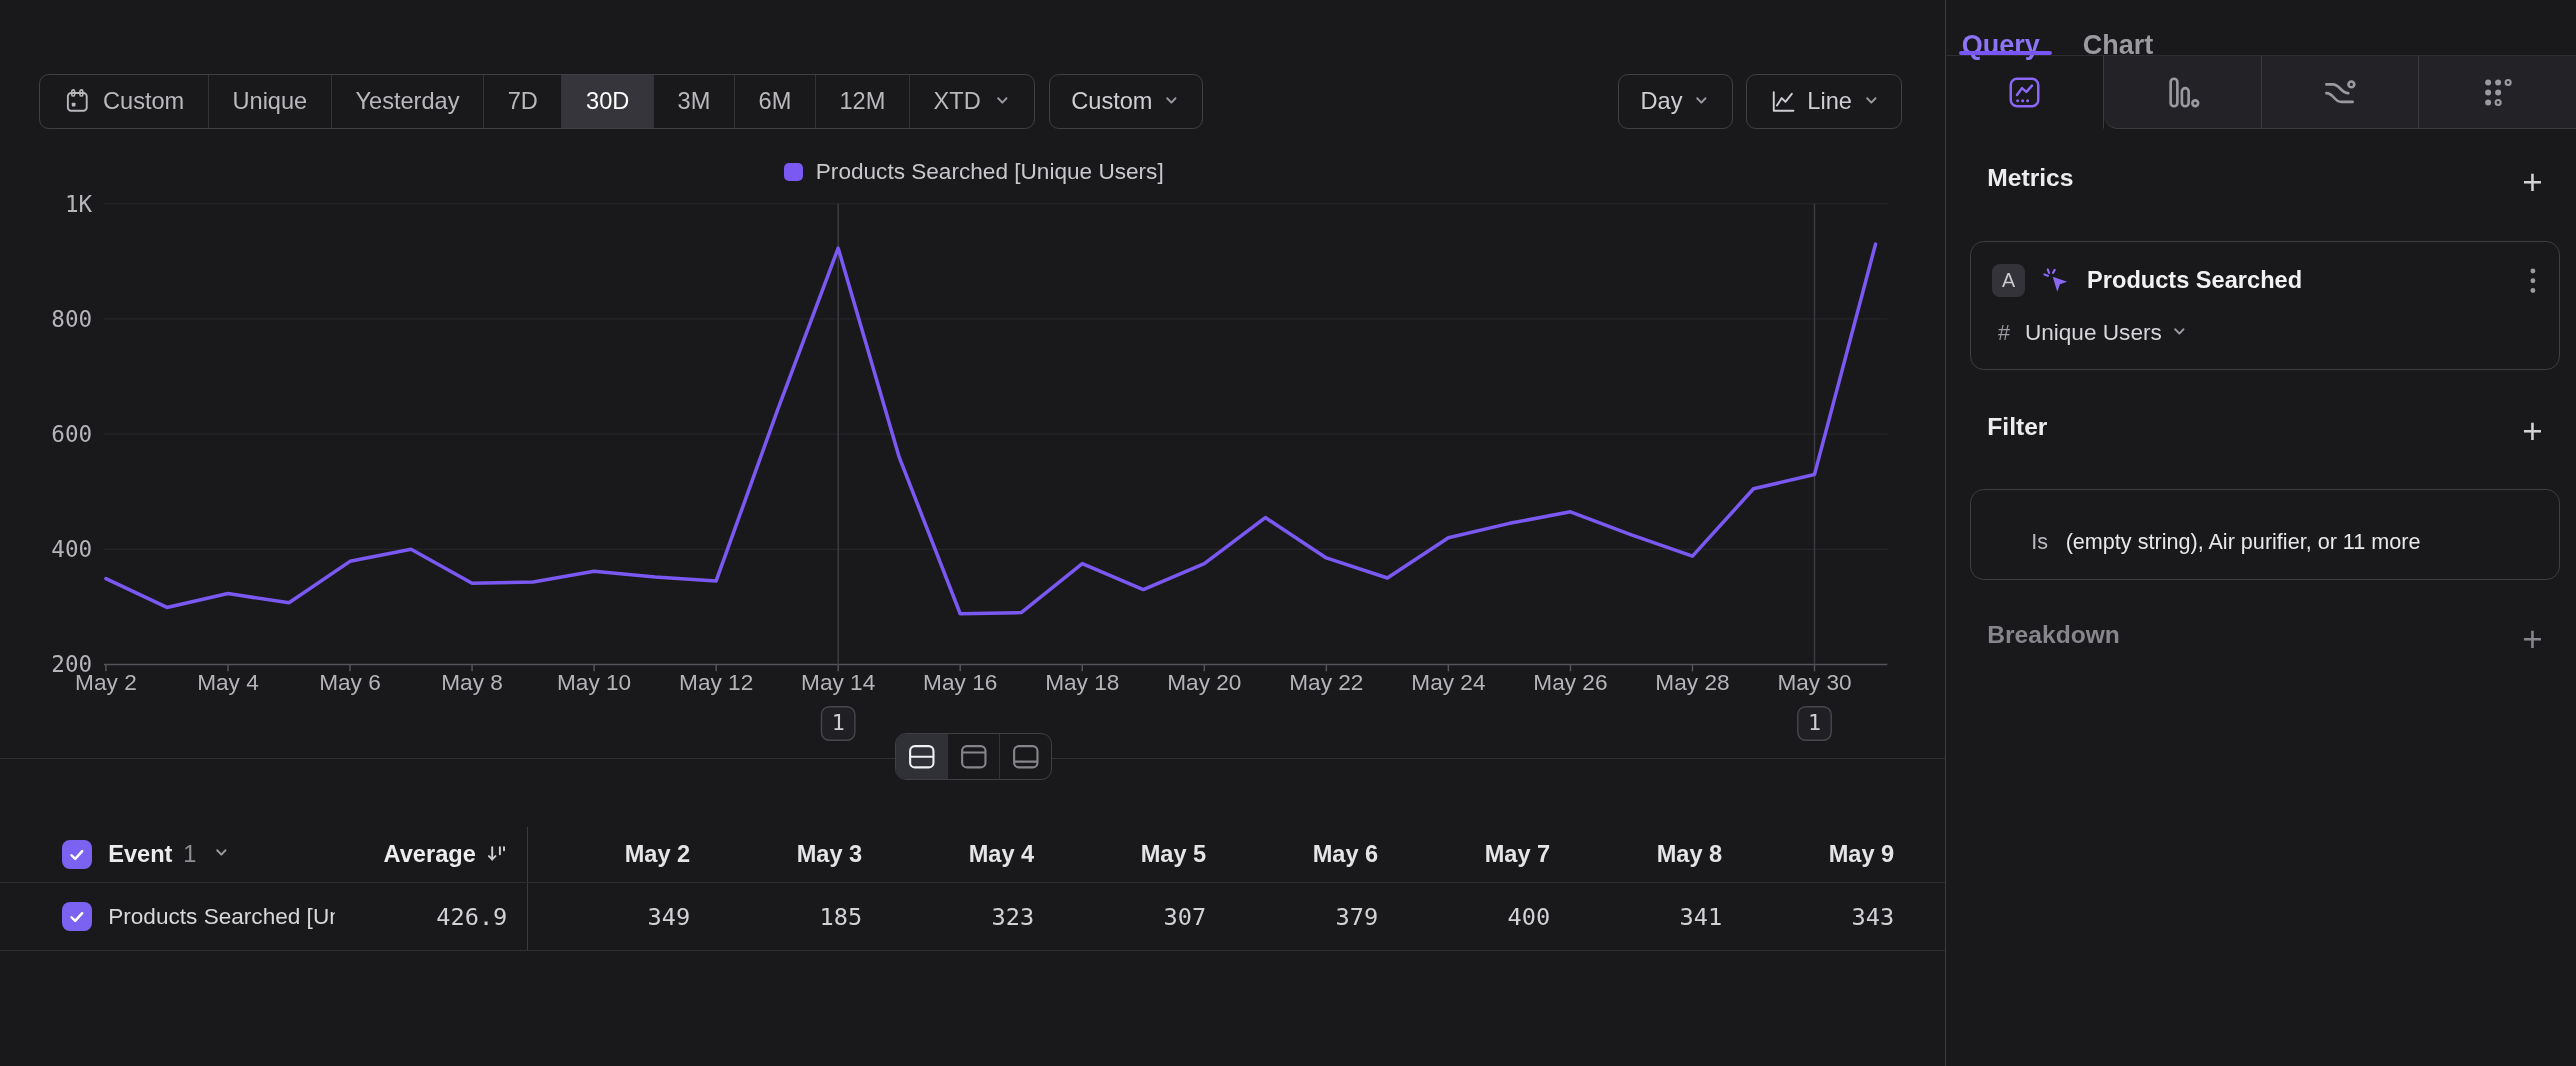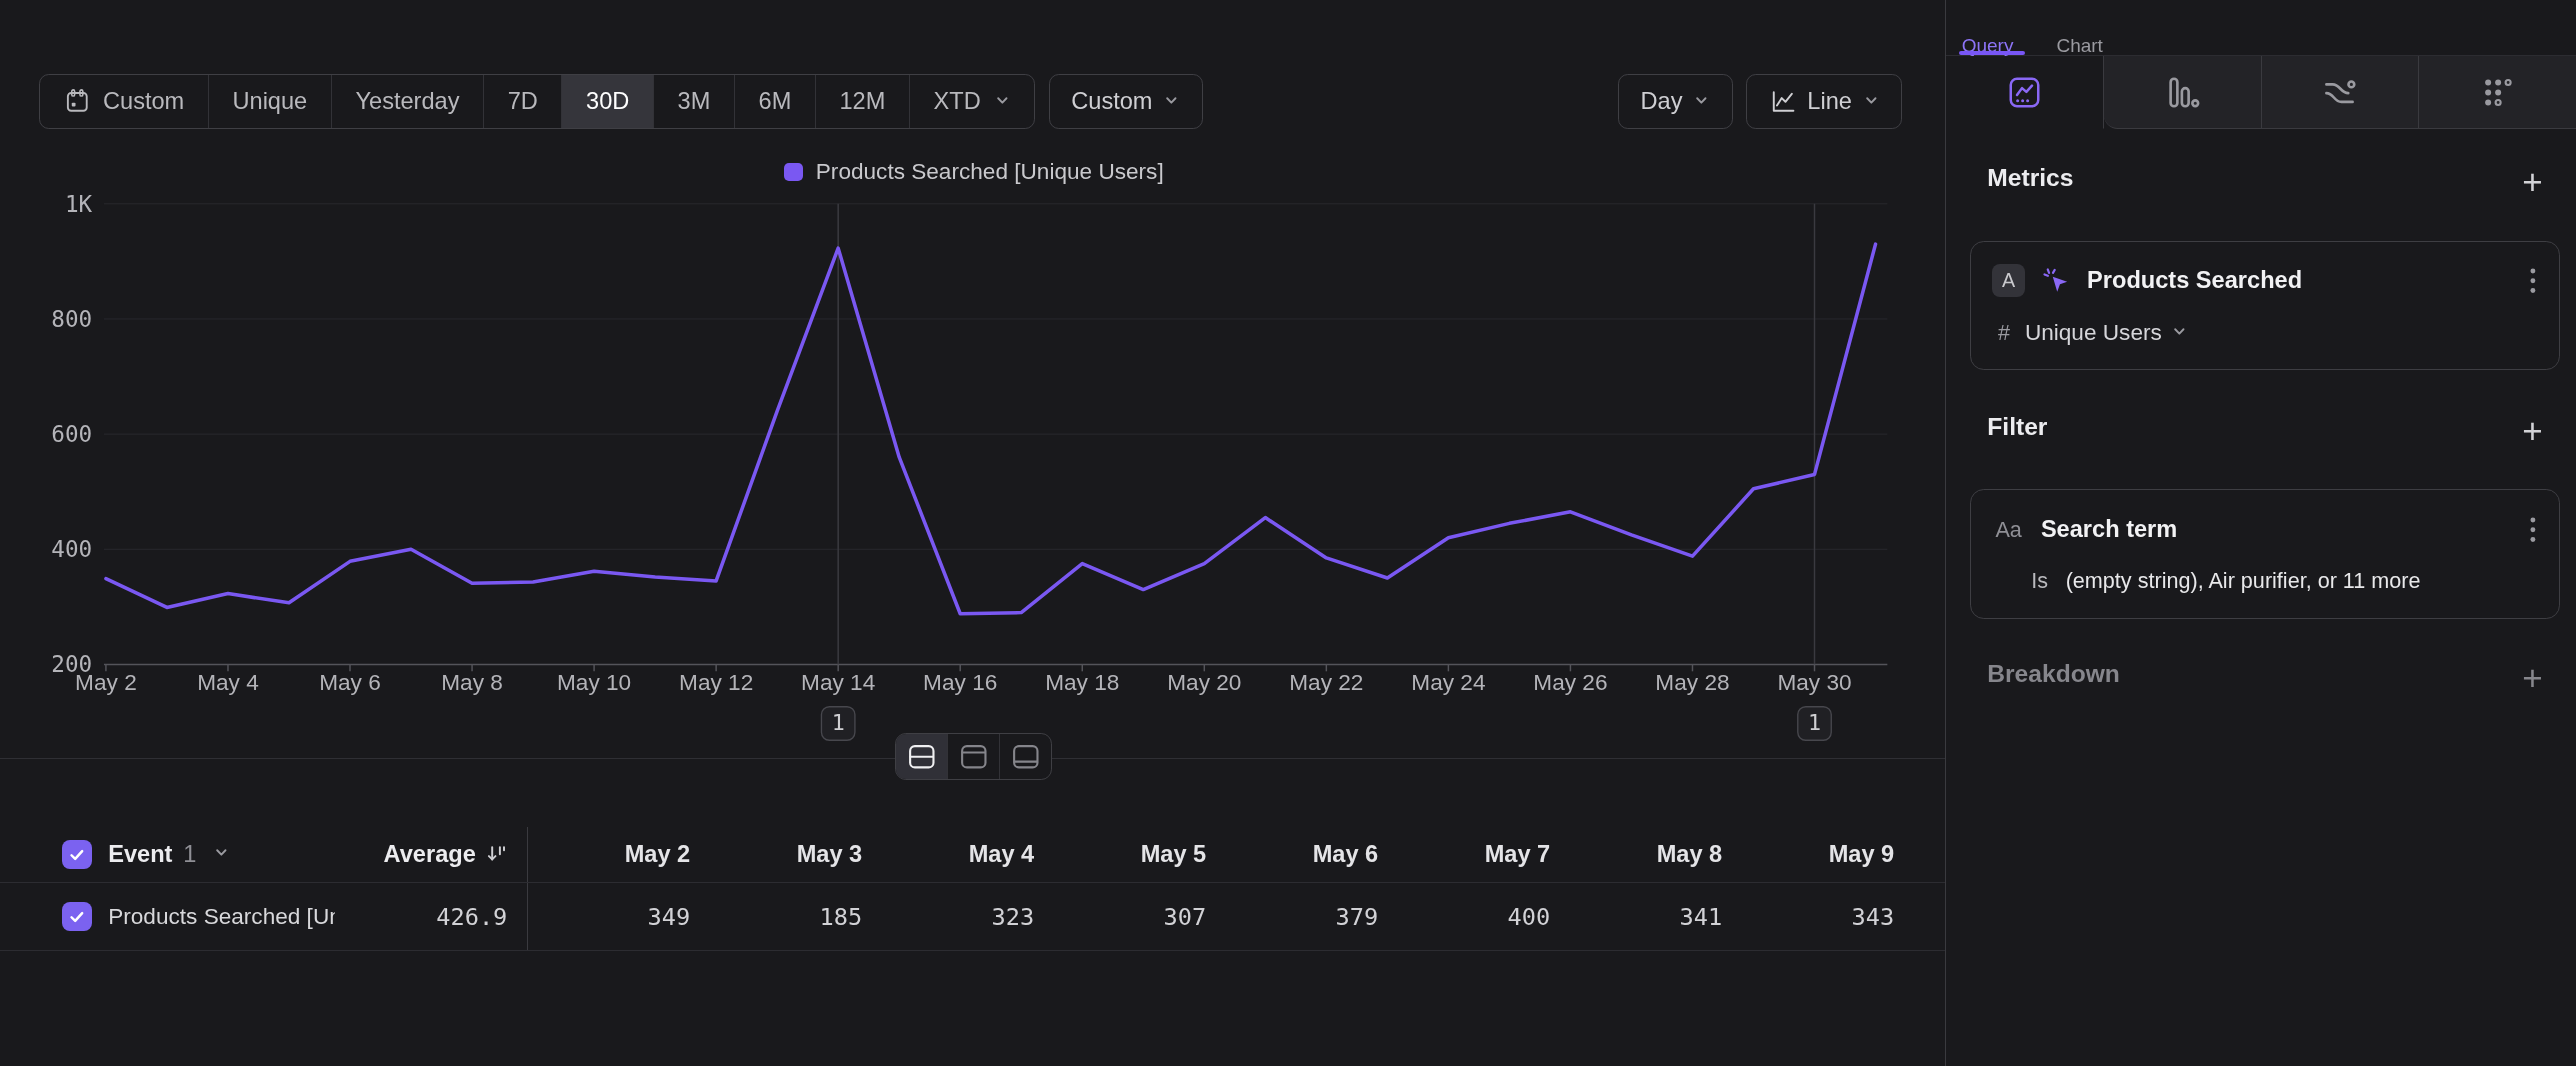--- a/index.html
+++ b/index.html
@@ -53,21 +53,21 @@
   .cb{width:29.5px;height:29.5px;flex:0 0 auto;border-radius:7.9px;background:#7b62f0;display:flex;align-items:center;justify-content:center;cursor:pointer;}
   .ev-label{font-size:23.6px;color:#ececef;font-weight:700;}
   .ev-count{font-size:23.6px;color:#8f8f95;font-weight:400;margin-left:-5.9px;}
   .row-name{font-size:22.6px;color:#d8d8db;}
   .avg-label{font-size:23.6px;color:#ececef;}
   .avg-val{font-size:23.6px;color:#d2d2d6;}
 
   
   .sidebar{position:absolute;top:0;right:0;width:630px;height:100%;background:#19191c;border-left:1px solid #3a3a3f;}
   .sb-tabs{height:55px;display:flex;align-items:stretch;padding-left:15.7px;gap:43px;}
-  .sb-tab{font-size:19px;color:#9a9aa0;display:flex;align-items:center;position:relative;cursor:pointer;font-weight:400;margin-top:36px;}
+  .sb-tab{font-size:27px;color:#9a9aa0;display:flex;align-items:center;position:relative;cursor:pointer;font-weight:700;margin-top:36px;}
   .sb-tab.active{color:#8d74f7;}
   .sb-tab.active::after{content:'';position:absolute;left:-3px;right:-11.8px;bottom:0;height:3.9px;background:#7856f5;border-radius:2px;}
   .report-tabs{height:73px;display:flex;border-top:1px solid #2c2c31;}
   .rtab{flex:1;display:flex;align-items:center;justify-content:center;background:#232327;
         border-right:1px solid #3a3a3f;border-bottom:1px solid #3a3a3f;cursor:pointer;}
   .rtab:last-child{border-right:none;}
   .rtab.active{background:#19191c;border-bottom-color:transparent;}
   .rtab.active + .rtab{border-bottom-left-radius:13.8px;}
   .section-head{display:flex;align-items:flex-start;justify-content:space-between;margin:0 15.7px 0 23.6px;padding:0 17.7px;height:59px;}
   .section-head .h{font-size:24.6px;font-weight:700;color:#ececef;}
@@ -416,31 +416,20 @@
           </span>
         </span>
       </div>
     </div>
 
     <div class="section-head mt-filter">
       <span class="h">Filter</span>
       <span class="plus">+</span>
     </div>
     <div class="card">
-      <div class="card-row1">
-        <span class="type-aa">Aa</span>
-        <span class="item-name">Search term</span>
-        <span class="kebab">
-          <svg width="9.8" height="29.5" viewBox="0 0 8 24" fill="#9a9aa0">
-              <circle cx="4" cy="4" r="2"></circle>
-              <circle cx="4" cy="12" r="2"></circle>
-              <circle cx="4" cy="20" r="2"></circle>
-            </svg>
-        </span>
-      </div>
       <div class="card-row2 f-row2">
         <span class="op">Is</span>
         <span class="f-val">(empty string), Air purifier, or 11 more</span>
       </div>
     </div>
 
     <div class="section-head muted mt-breakdown">
       <span class="h">Breakdown</span>
       <span class="plus">+</span>
     </div>

